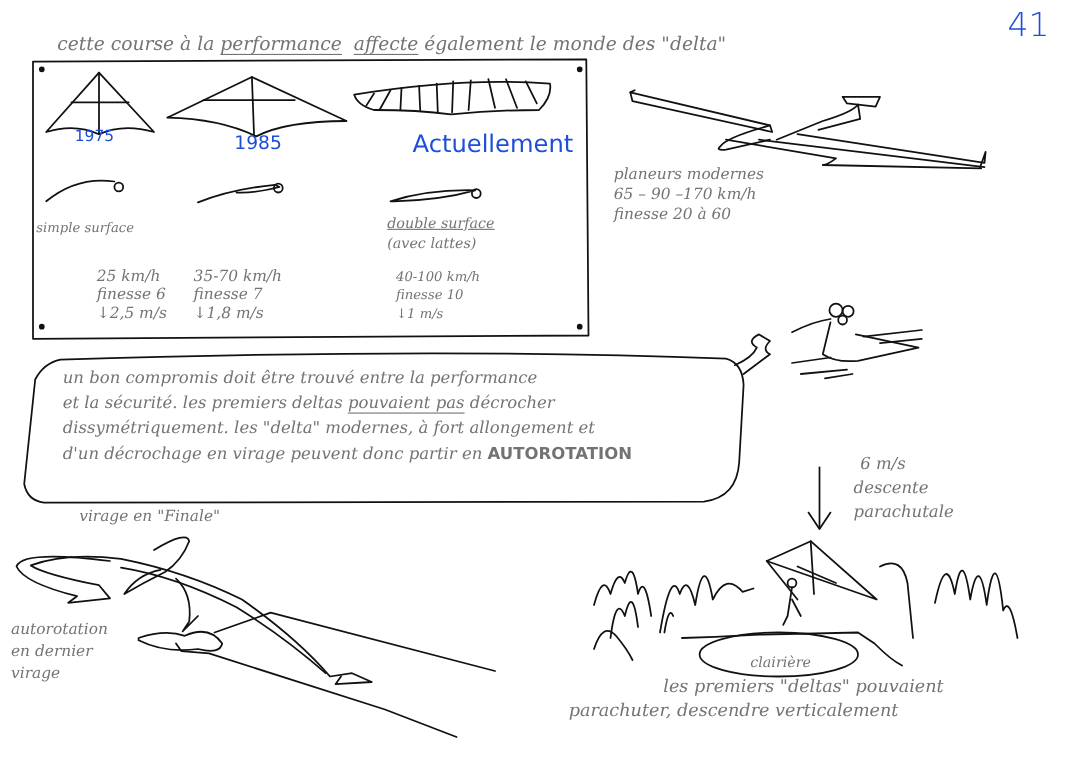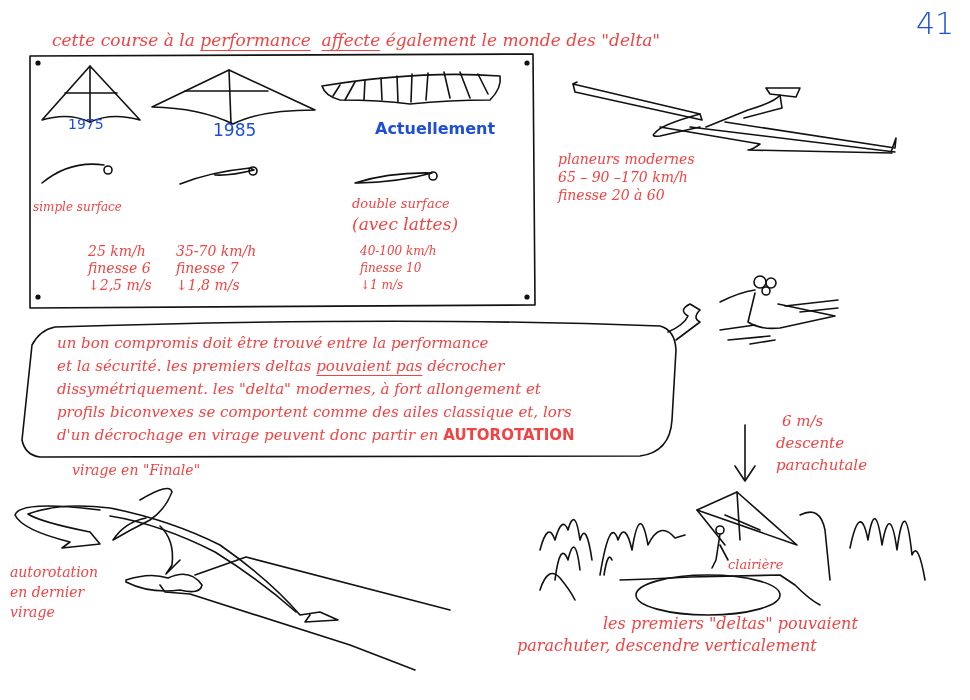--- a/index.html
+++ b/index.html
@@ -1,18 +1,18 @@
 <!DOCTYPE html>
 <html><head>
 <meta charset="utf-8">
 <style>
   html, body { margin:0; padding:0; background:#ffffff; }
   body { width:970px; height:700px; position:relative; overflow:hidden;
          font-family:"DejaVu Serif", serif; color:#111; }
-  .hw { position:absolute; font-family:"DejaVu Serif", serif; font-style:italic; color:#ef4444; white-space:nowrap; }
+  .hw { position:absolute; font-family:"DejaVu Serif", serif; font-style:italic; color:#737373; white-space:nowrap; }
   .hwp { position:absolute; font-family:"DejaVu Sans", sans-serif; color:#1d4ed8; white-space:nowrap; }
   svg.art { position:absolute; left:0; top:0; }
   .ul { text-decoration: underline; text-underline-offset:4px; }
   .bold { font-weight:bold; font-style:normal; font-family:"DejaVu Sans", sans-serif; }
 </style>
 </head>
 <body>
 
 <svg class="art" width="970" height="700" viewBox="0 0 970 700" fill="none" stroke="#111" stroke-width="1.6" stroke-linecap="round" stroke-linejoin="round">
 
@@ -123,25 +123,25 @@
 </svg>
 
 <div class="hwp" style="left:916px; top:6px; font-size:30px; font-weight:300;">41</div>
 
 <div class="hw" style="left:52px; top:30px; font-size:17px;">
   <span>cette course à la </span><span class="ul">performance</span>&nbsp;&nbsp;<span class="ul">affecte</span><span> également le monde des "delta"</span>
 </div>
 
 <div class="hwp" style="left:68px; top:116px; font-size:14px;">1975</div>
 <div class="hwp" style="left:213px; top:120px; font-size:17px;">1985</div>
-<div class="hwp" style="left:375px; top:119px; font-size:16px; font-weight:bold;">Actuellement</div>
+<div class="hwp" style="left:375px; top:119px; font-size:22px; font-weight:normal;">Actuellement</div>
 
 <div class="hw" style="left:33px; top:200px; font-size:12px;">simple surface</div>
-<div class="hw" style="left:352px; top:196px; font-size:13px;">double surface</div>
-<div class="hw" style="left:352px; top:214px; font-size:17px;">(avec lattes)</div>
+<div class="hw" style="left:352px; top:196px; font-size:13px;text-decoration:underline;">double surface</div>
+<div class="hw" style="left:352px; top:214px; font-size:13px;">(avec lattes)</div>
 
 <div class="hw" style="left:48px; top:243px; font-size:14px; line-height:17px;margin-left:40px;">
   <div>25 km/h</div>
   <div>finesse 6</div>
   <div>↓2,5 m/s</div>
 </div>
 <div class="hw" style="left:176px; top:243px; font-size:14px; line-height:17px;">
   <div>35-70 km/h</div>
   <div>finesse 7</div>
   <div>↓1,8 m/s</div>
@@ -155,33 +155,32 @@
 <div class="hw" style="left:558px; top:150px; font-size:14px; line-height:18px;">
   <div>planeurs modernes</div>
   <div>65 – 90 –170 km/h</div>
   <div>finesse 20 à 60</div>
 </div>
 
 <div class="hw" style="left:57px; top:332px; font-size:15px; line-height:23px;">
   <div>un bon compromis doit être trouvé entre la performance</div>
   <div><span>et la sécurité. les premiers deltas </span><span class="ul">pouvaient pas</span><span> décrocher</span></div>
   <div>dissymétriquement. les "delta" modernes, à fort allongement et</div>
-  <div>profils biconvexes se comportent comme des ailes classique et, lors</div>
   <div><span>d'un décrochage en virage peuvent donc partir en </span><span class="bold">AUTOROTATION</span></div>
 </div>
 
 <div class="hw" style="left:72px; top:462px; font-size:14px;">virage en "Finale"</div>
 <div class="hw" style="left:10px; top:562px; font-size:14px; line-height:20px;">
   <div>autorotation</div>
   <div>en dernier</div>
   <div>virage</div>
 </div>
 
 <div class="hw" style="left:776px; top:410px; font-size:15px; line-height:22px;">
   <div style="padding-left:6px;">6 m/s</div>
   <div>descente</div>
   <div>parachutale</div>
 </div>
-<div class="hw" style="left:682px; top:557px; font-size:13px;margin-left:46px;">clairière</div>
+<div class="hw" style="left:682px; top:595px; font-size:13px;">clairière</div>
 <div class="hw" style="left:517px; top:613px; font-size:16px; line-height:22px;">
   <div style="padding-left:86px;">les premiers "deltas" pouvaient</div>
   <div>parachuter, descendre verticalement</div>
 </div>
 
 </body></html>

